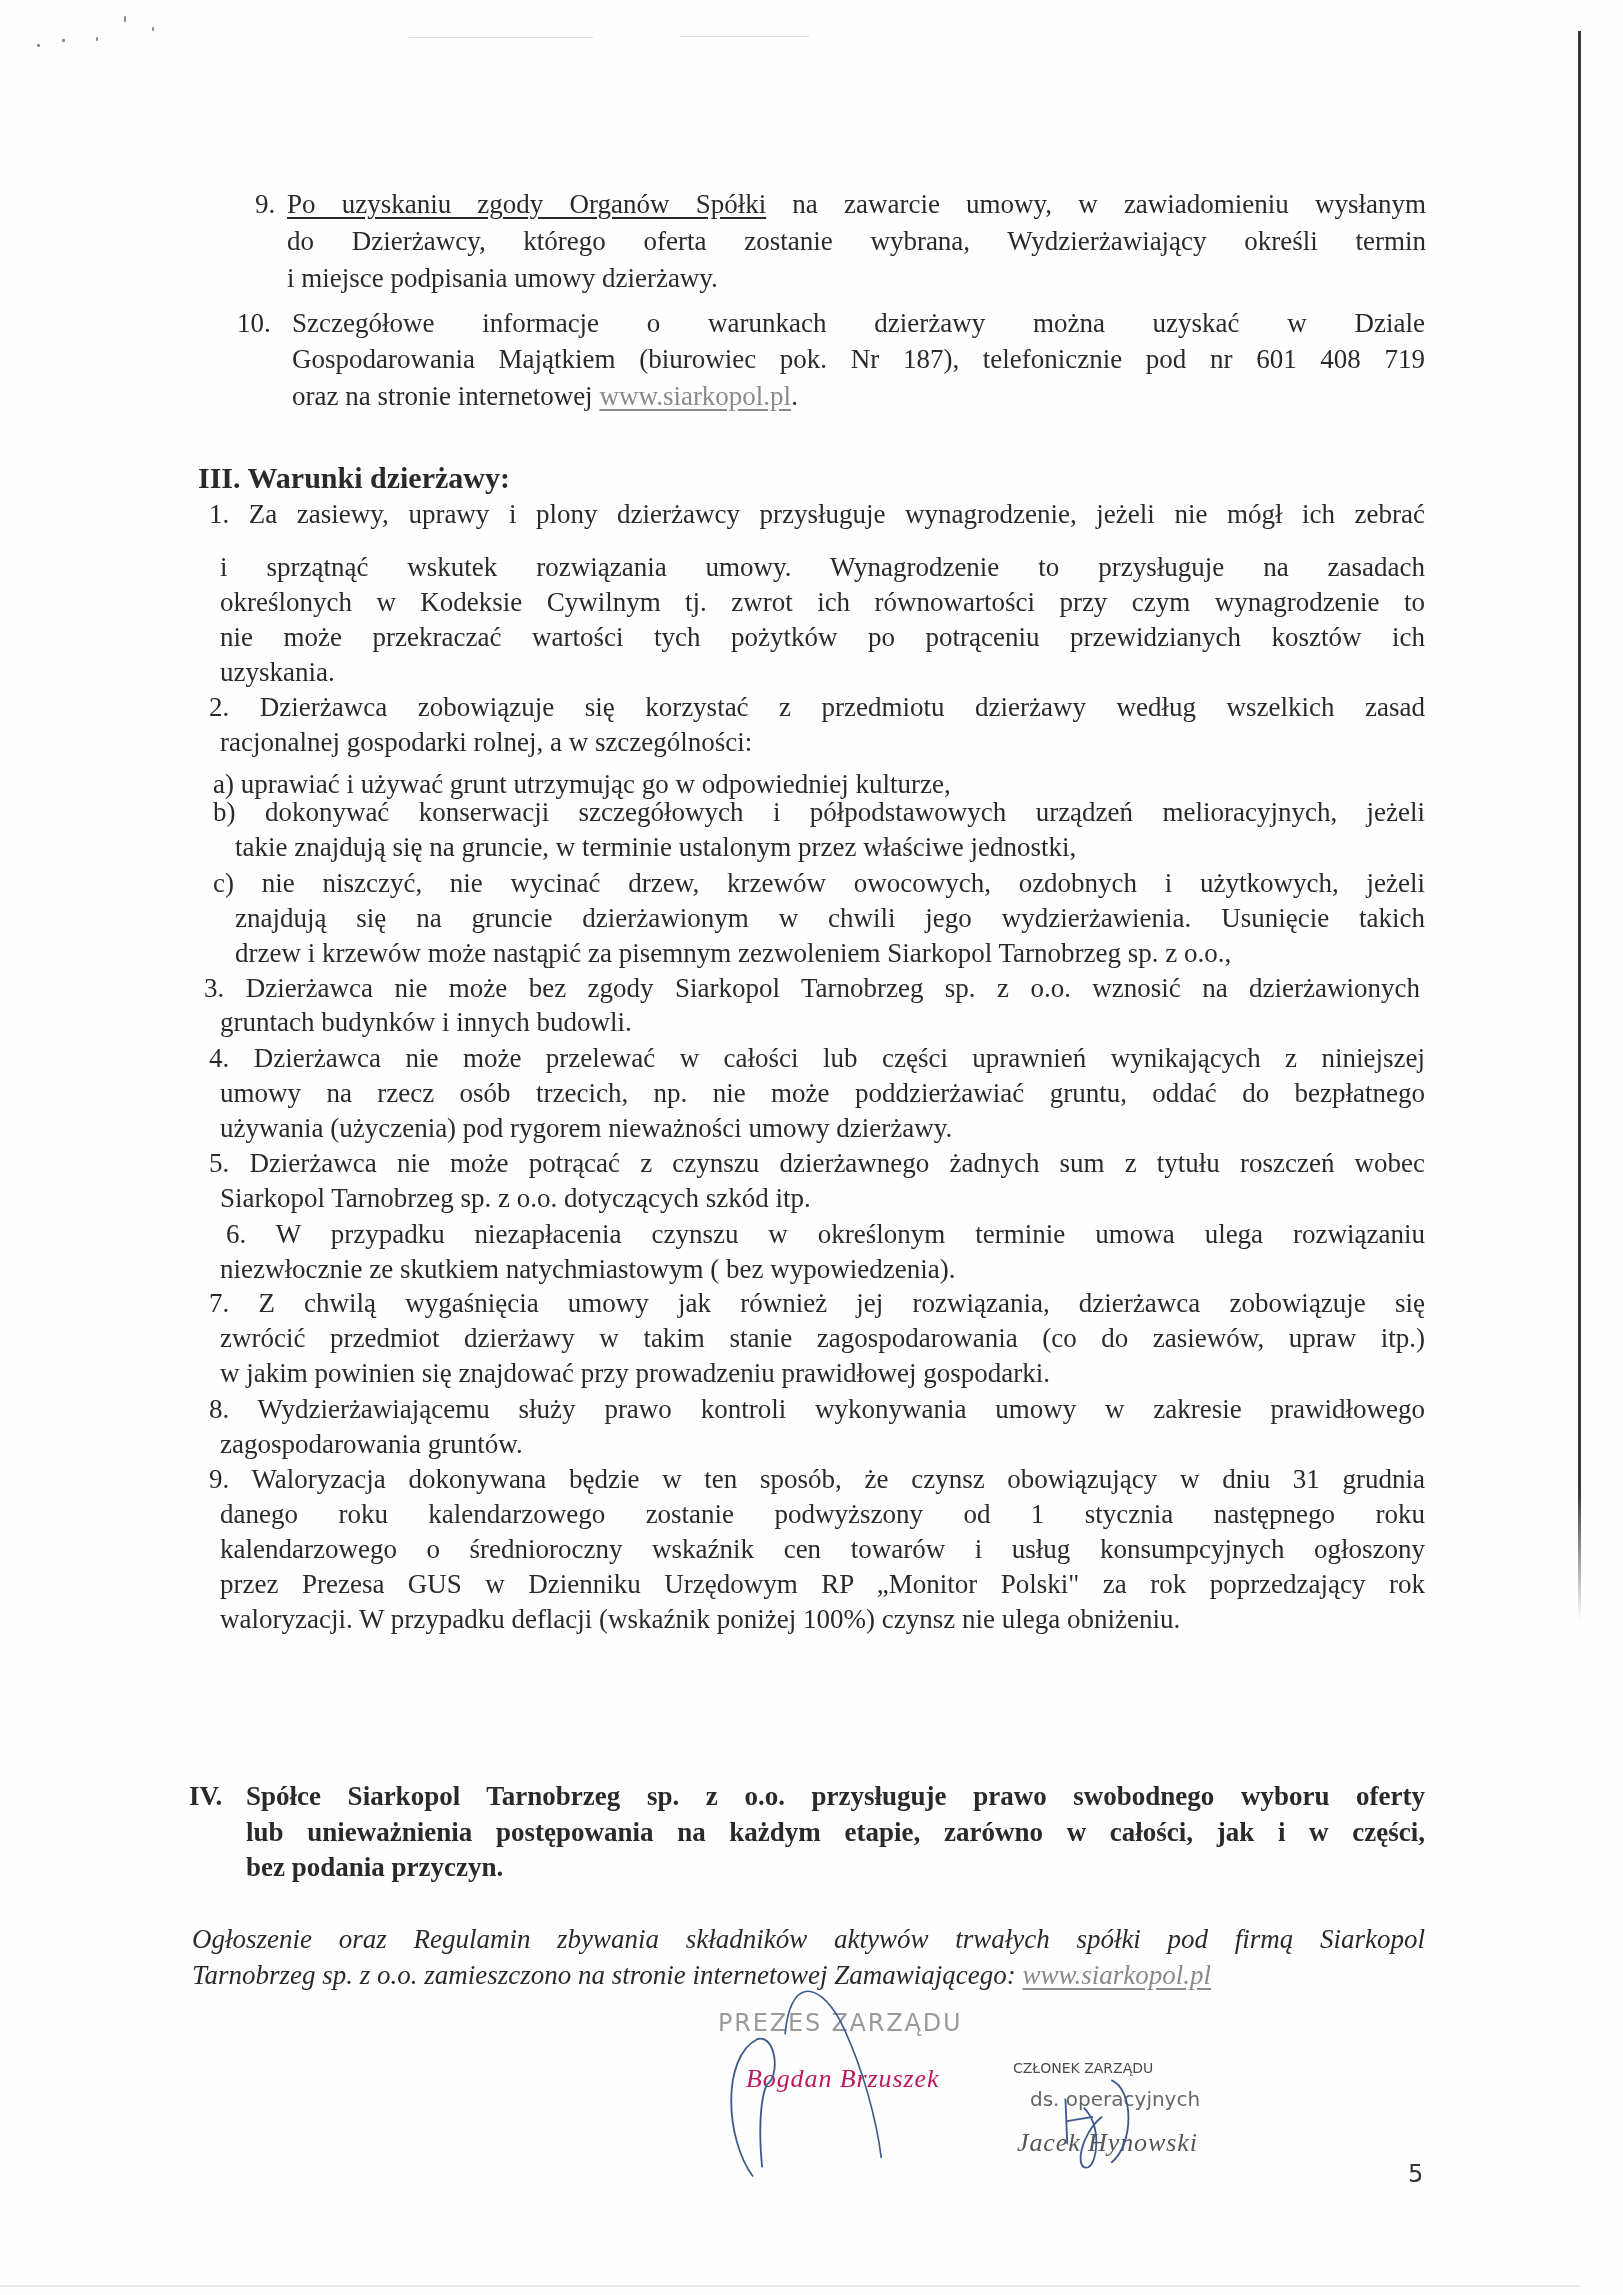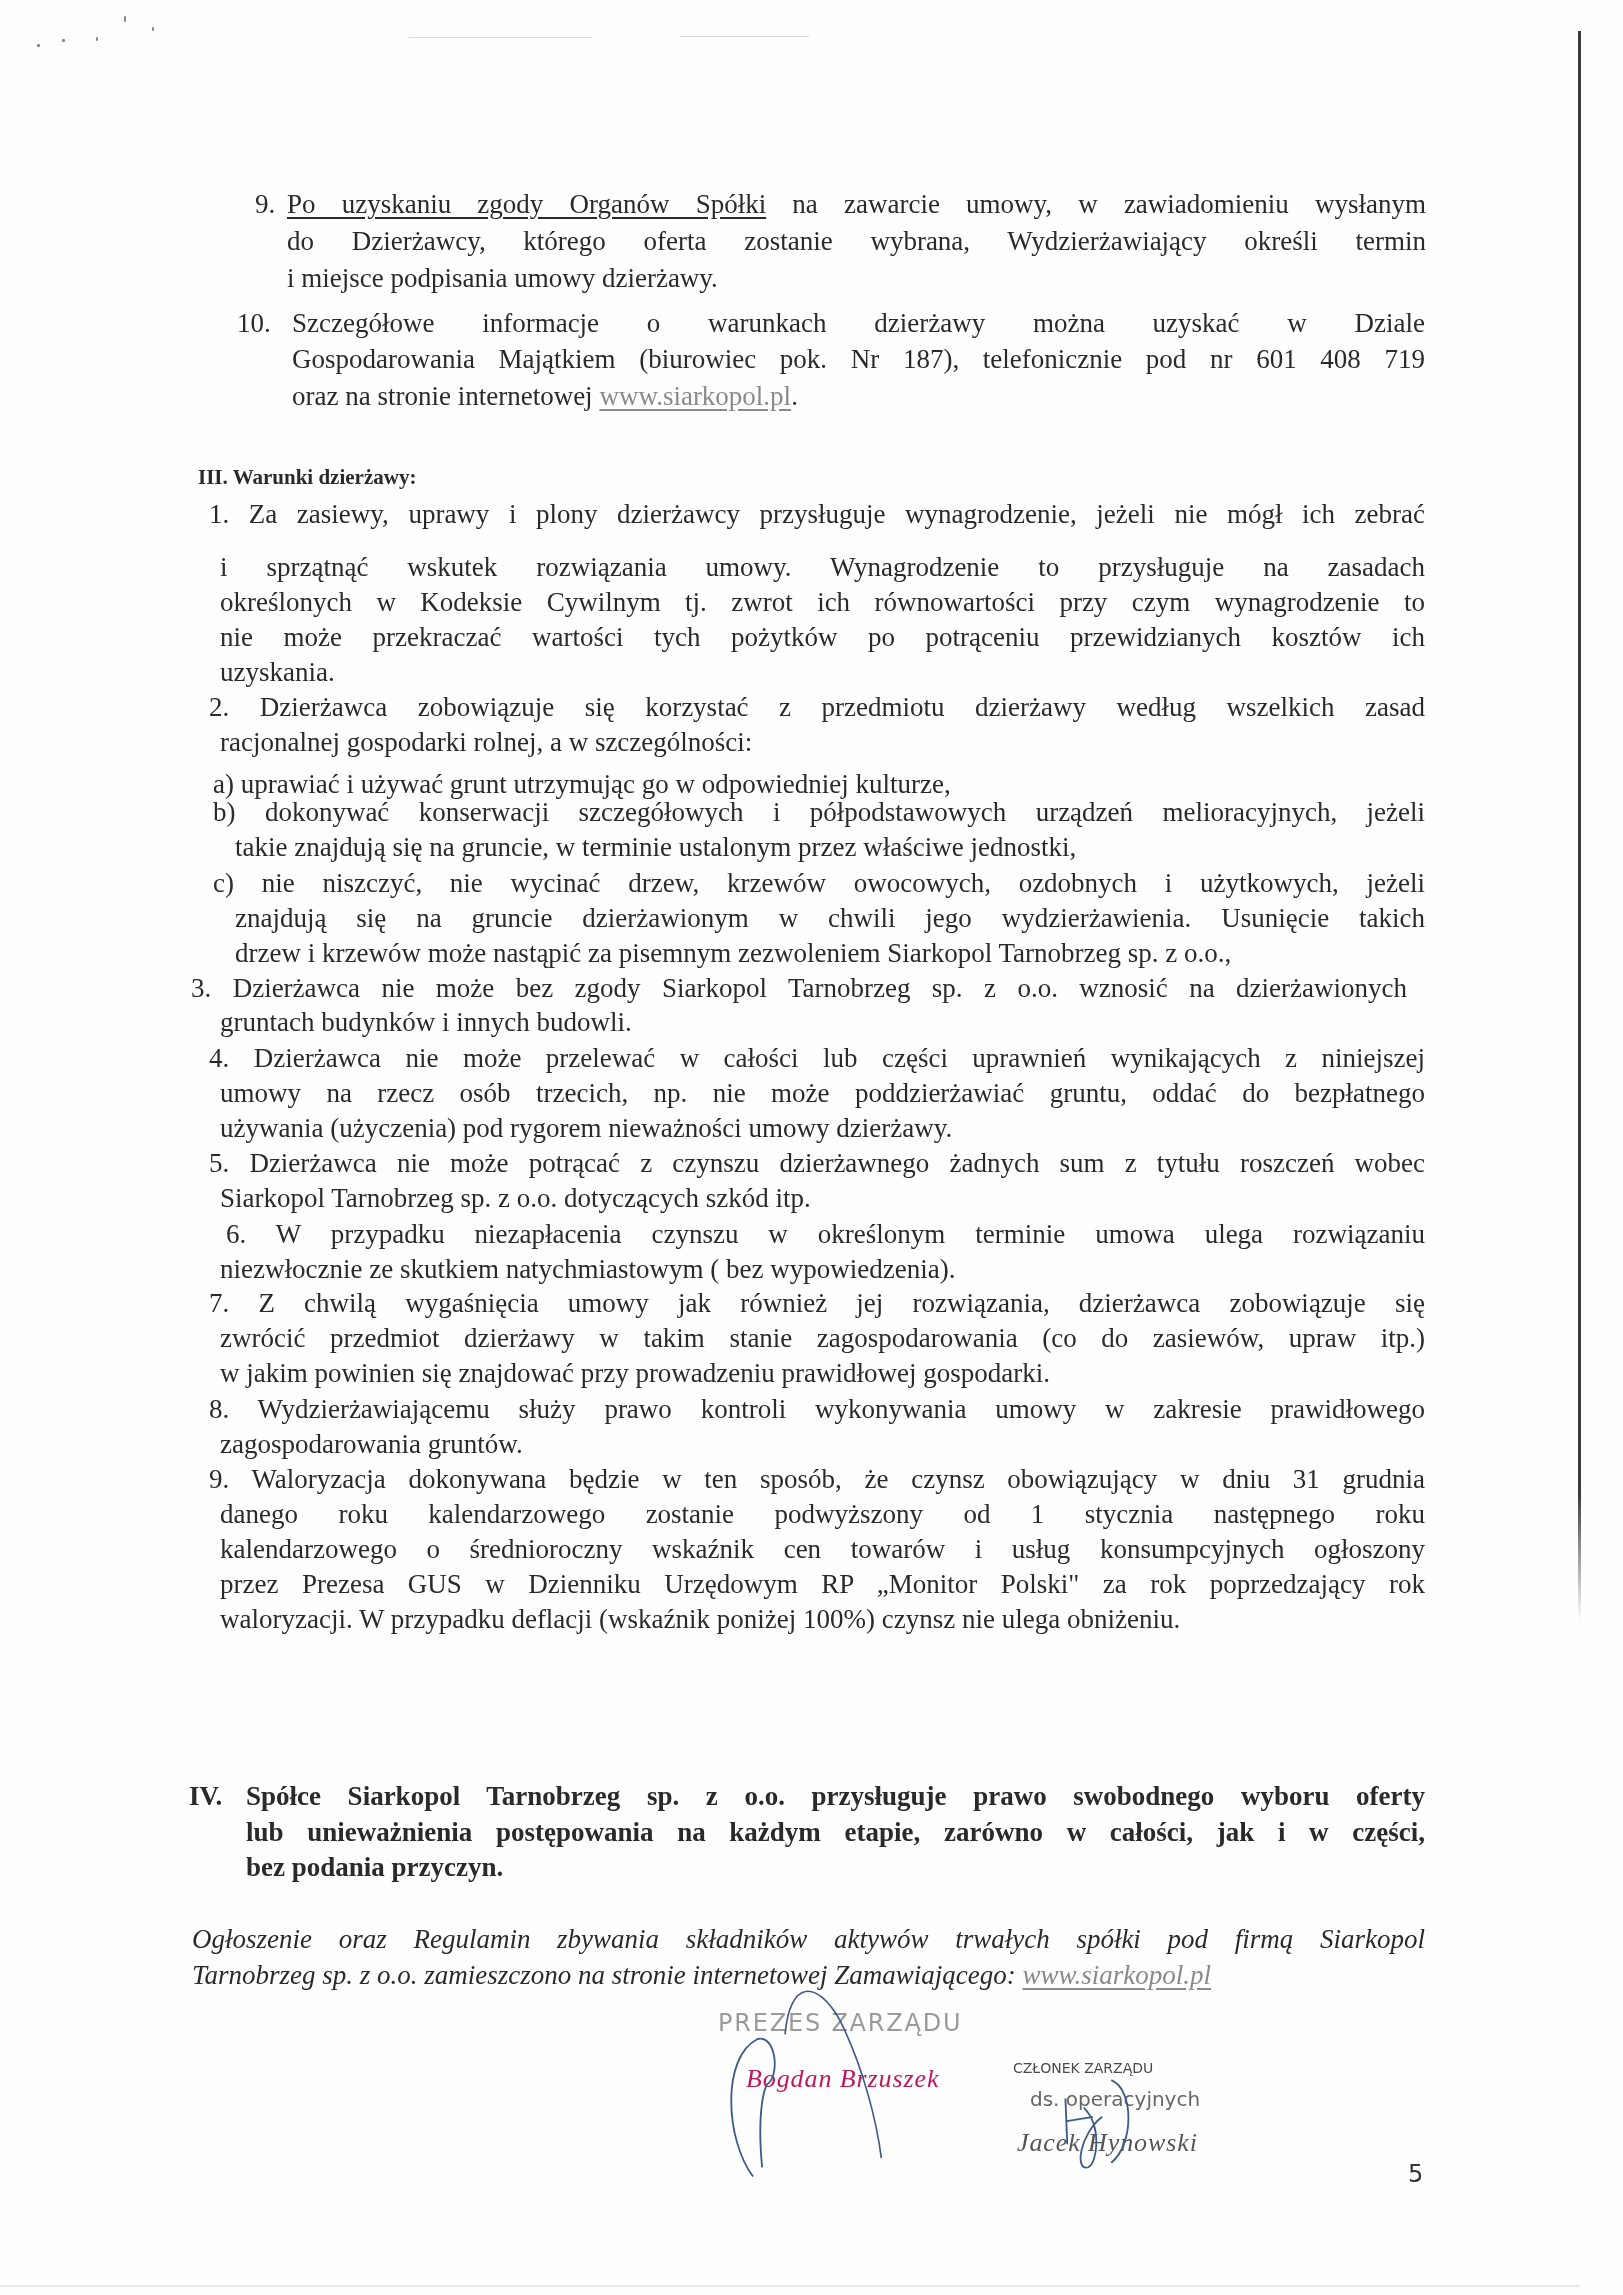--- a/index.html
+++ b/index.html
@@ -50,37 +50,37 @@
 
 <div>
   <span class="ln" style="left:237px;top:307px;">10.</span>
   <div class="ln just" style="left:292px;top:307px;width:1133px;">Szczegółowe informacje o warunkach dzierżawy można uzyskać w Dziale</div>
   <div class="ln just" style="left:292px;top:343px;width:1133px;">Gospodarowania Majątkiem (biurowiec pok. Nr 187), telefonicznie pod nr 601 408 719</div>
   <div class="ln" style="left:292px;top:380px;">
     <span>oraz na stronie internetowej </span><span class="link">www.siarkopol.pl</span><span>.</span>
   </div>
 </div>
 
-<div class="ln b" style="left:198px;top:461px;font-size:21px;">III. Warunki dzierżawy:</div>
+<div class="ln b" style="left:198px;top:461px;font-size:30px;">III. Warunki dzierżawy:</div>
 
 <div id="s3">
     <div class="ln just" style="left: 209px; top: 498px; width: 1216px;">1. Za zasiewy, uprawy i plony dzierżawcy przysługuje wynagrodzenie, jeżeli nie mógł ich zebrać</div>
     <div class="ln just" style="left: 220px; top: 551px; width: 1205px;">i sprzątnąć wskutek rozwiązania umowy. Wynagrodzenie to przysługuje na zasadach</div>
     <div class="ln just" style="left: 220px; top: 586px; width: 1205px;">określonych w Kodeksie Cywilnym tj. zwrot ich równowartości przy czym wynagrodzenie to</div>
     <div class="ln just" style="left: 220px; top: 621px; width: 1205px;">nie może przekraczać wartości tych pożytków po potrąceniu przewidzianych kosztów ich</div>
     <div class="ln" style="left: 220px; top: 656px;">uzyskania.</div>
     <div class="ln just" style="left: 209px; top: 691px; width: 1216px;">2. Dzierżawca zobowiązuje się korzystać z przedmiotu dzierżawy według wszelkich zasad</div>
     <div class="ln" style="left: 220px; top: 726px;">racjonalnej gospodarki rolnej, a w szczególności:</div>
     <div class="ln" style="left: 213px; top: 761px; margin-top: 7px;">a) uprawiać i używać grunt utrzymując go w odpowiedniej kulturze,</div>
     <div class="ln just" style="left: 213px; top: 796px; width: 1212px;">b) dokonywać konserwacji szczegółowych i półpodstawowych urządzeń melioracyjnych, jeżeli</div>
     <div class="ln" style="left: 235px; top: 831px;">takie znajdują się na gruncie, w terminie ustalonym przez właściwe jednostki,</div>
     <div class="ln just" style="left: 213px; top: 867px; width: 1212px;">c) nie niszczyć, nie wycinać drzew, krzewów owocowych, ozdobnych i użytkowych, jeżeli</div>
     <div class="ln just" style="left: 235px; top: 902px; width: 1190px;">znajdują się na gruncie dzierżawionym w chwili jego wydzierżawienia. Usunięcie takich</div>
     <div class="ln" style="left: 235px; top: 937px;">drzew i krzewów może nastąpić za pisemnym zezwoleniem Siarkopol Tarnobrzeg sp. z o.o.,</div>
-    <div class="ln just" style="left: 191px; top: 972px; width: 1216px;">3. Dzierżawca nie może bez zgody Siarkopol Tarnobrzeg sp. z o.o. wznosić na dzierżawionych</div>
+    <div class="ln just" style="left: 204px; top: 972px; width: 1216px;">3. Dzierżawca nie może bez zgody Siarkopol Tarnobrzeg sp. z o.o. wznosić na dzierżawionych</div>
     <div class="ln" style="left: 220px; top: 1006px;">gruntach budynków i innych budowli.</div>
     <div class="ln just" style="left: 209px; top: 1042px; width: 1216px;">4. Dzierżawca nie może przelewać w całości lub części uprawnień wynikających z niniejszej</div>
     <div class="ln just" style="left: 220px; top: 1077px; width: 1205px;">umowy na rzecz osób trzecich, np. nie może poddzierżawiać gruntu, oddać do bezpłatnego</div>
     <div class="ln" style="left: 220px; top: 1112px;">używania (użyczenia) pod rygorem nieważności umowy dzierżawy.</div>
     <div class="ln just" style="left: 209px; top: 1147px; width: 1216px;">5. Dzierżawca nie może potrącać z czynszu dzierżawnego żadnych sum z tytułu roszczeń wobec</div>
     <div class="ln" style="left: 220px; top: 1182px;">Siarkopol Tarnobrzeg sp. z o.o. dotyczących szkód itp.</div>
     <div class="ln just" style="left: 226px; top: 1218px; width: 1199px;">6. W przypadku niezapłacenia czynszu w określonym terminie umowa ulega rozwiązaniu</div>
     <div class="ln" style="left: 220px; top: 1253px;">niezwłocznie ze skutkiem natychmiastowym ( bez wypowiedzenia).</div>
     <div class="ln just" style="left: 209px; top: 1287px; width: 1216px;">7. Z chwilą wygaśnięcia umowy jak również jej rozwiązania, dzierżawca zobowiązuje się</div>
     <div class="ln just" style="left: 220px; top: 1322px; width: 1205px;">zwrócić przedmiot dzierżawy w takim stanie zagospodarowania (co do zasiewów, upraw itp.)</div>

